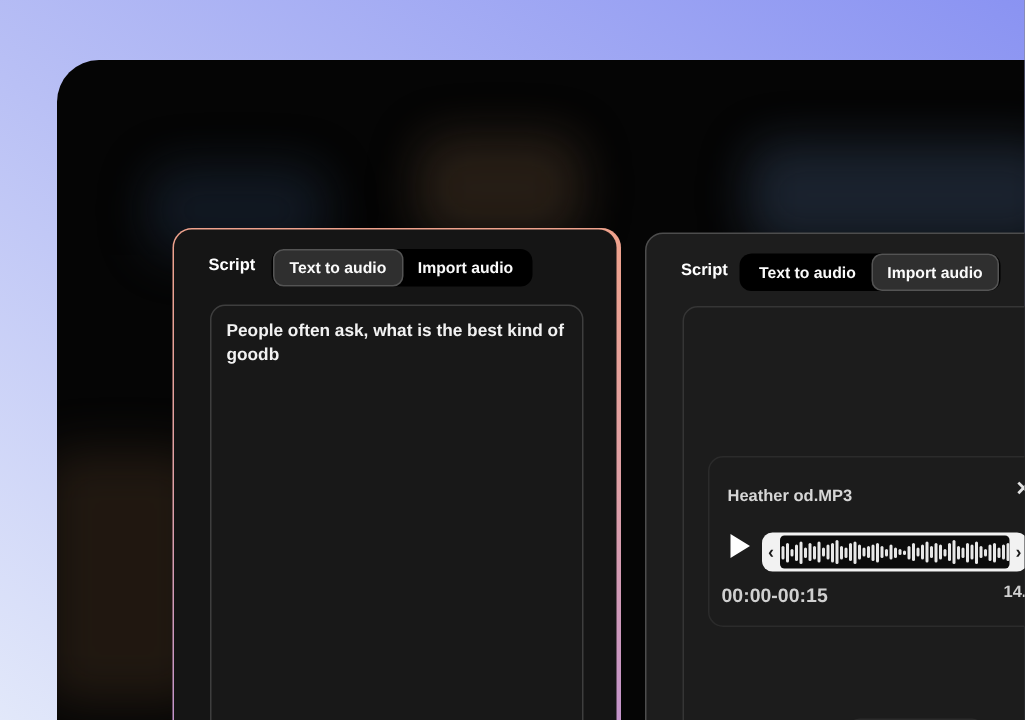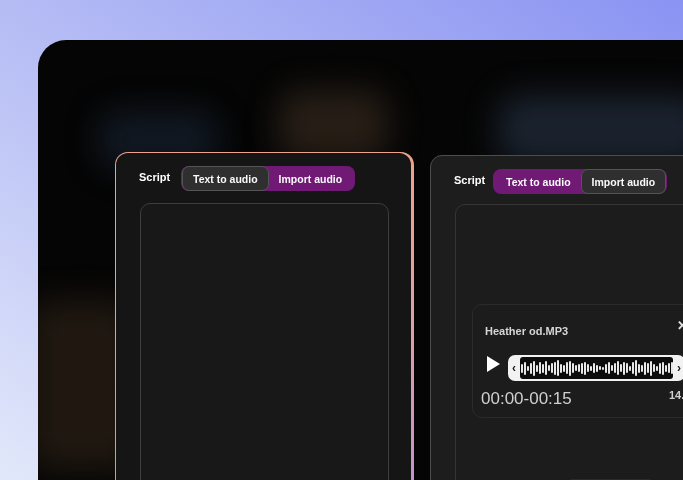--- a/index.html
+++ b/index.html
@@ -32,21 +32,21 @@
   
   .panel-right{
     position:absolute;left:392px;top:115px;right:-40px;bottom:-25px;
     background:#1d1d1d;border:1px solid #4d4d4d;border-radius:12px;
   }
 
   .panel-header{position:absolute;left:0;top:13px;height:25px;width:100%;}
   .script-label{position:absolute;left:23px;top:5px;font-size:11px;font-weight:700;color:#ffffff;}
   .tab-group{
     position:absolute;top:0;height:25px;display:inline-flex;align-items:center;
-    background:#701a75;border-radius:8px;padding:0 2px;
+    background:#000000;border-radius:8px;padding:0 2px;
   }
   .tab{
     height:21px;display:inline-flex;align-items:center;padding:0 10px;
     font-size:10.5px;font-weight:700;color:#fafafa;border-radius:7px;
     border:1px solid transparent;white-space:nowrap;cursor:pointer;
   }
   .tab.selected{background:#2f2f2f;border-color:#545454;height:23px;margin:0 -1px;}
   .tg-left{left:65px;}
   .tg-right{left:62px;}
 
@@ -82,21 +82,21 @@
     font-size:12px;font-weight:700;color:#1a1a1a;cursor:ew-resize;
   }
   .handle-l{left:0;}
   .handle-r{right:0;}
   .wave-area{
     position:absolute;left:12px;right:12px;top:2px;bottom:2px;
     background:#0c0c0c;border-radius:3px;overflow:hidden;
     display:flex;align-items:center;justify-content:center;gap:1px;
   }
   .wave-area .bar{width:2px;background:#e8e8e8;border-radius:1px;flex:none;}
-  .time-range{position:absolute;left:8px;top:84px;font-size:17px;font-weight:400;color:#d0d0d0;white-space:nowrap;}
+  .time-range{position:absolute;left:8px;top:84px;font-size:13px;font-weight:700;color:#d0d0d0;white-space:nowrap;}
   .duration{position:absolute;left:196px;top:84px;font-size:11px;font-weight:700;color:#d0d0d0;white-space:nowrap;}
 
   .reupload-btn{
     position:absolute;left:109px;top:274px;width:91px;height:25px;
     background:#2b2b2b;border:none;border-radius:8px;cursor:pointer;
     display:flex;align-items:center;justify-content:center;
     font-family:"Liberation Sans",sans-serif;font-size:11px;font-weight:700;color:#f5f5f5;
   }
 </style>
 </head>
@@ -112,20 +112,21 @@
   <div class="panel-left">
     <div class="panel-left-inner">
       <div class="panel-header">
         <span class="script-label">Script</span>
         <div class="tab-group tg-left">
           <div class="tab selected">Text to audio</div>
           <div class="tab">Import audio</div>
         </div>
       </div>
       <div class="script-box">
+        <div class="script-line">People often ask, what is the best kind of goodb</div>
       </div>
     </div>
   </div>
 
   <div class="panel-right">
     <div class="panel-header">
       <span class="script-label">Script</span>
       <div class="tab-group tg-right">
         <div class="tab">Text to audio</div>
         <div class="tab selected">Import audio</div>

